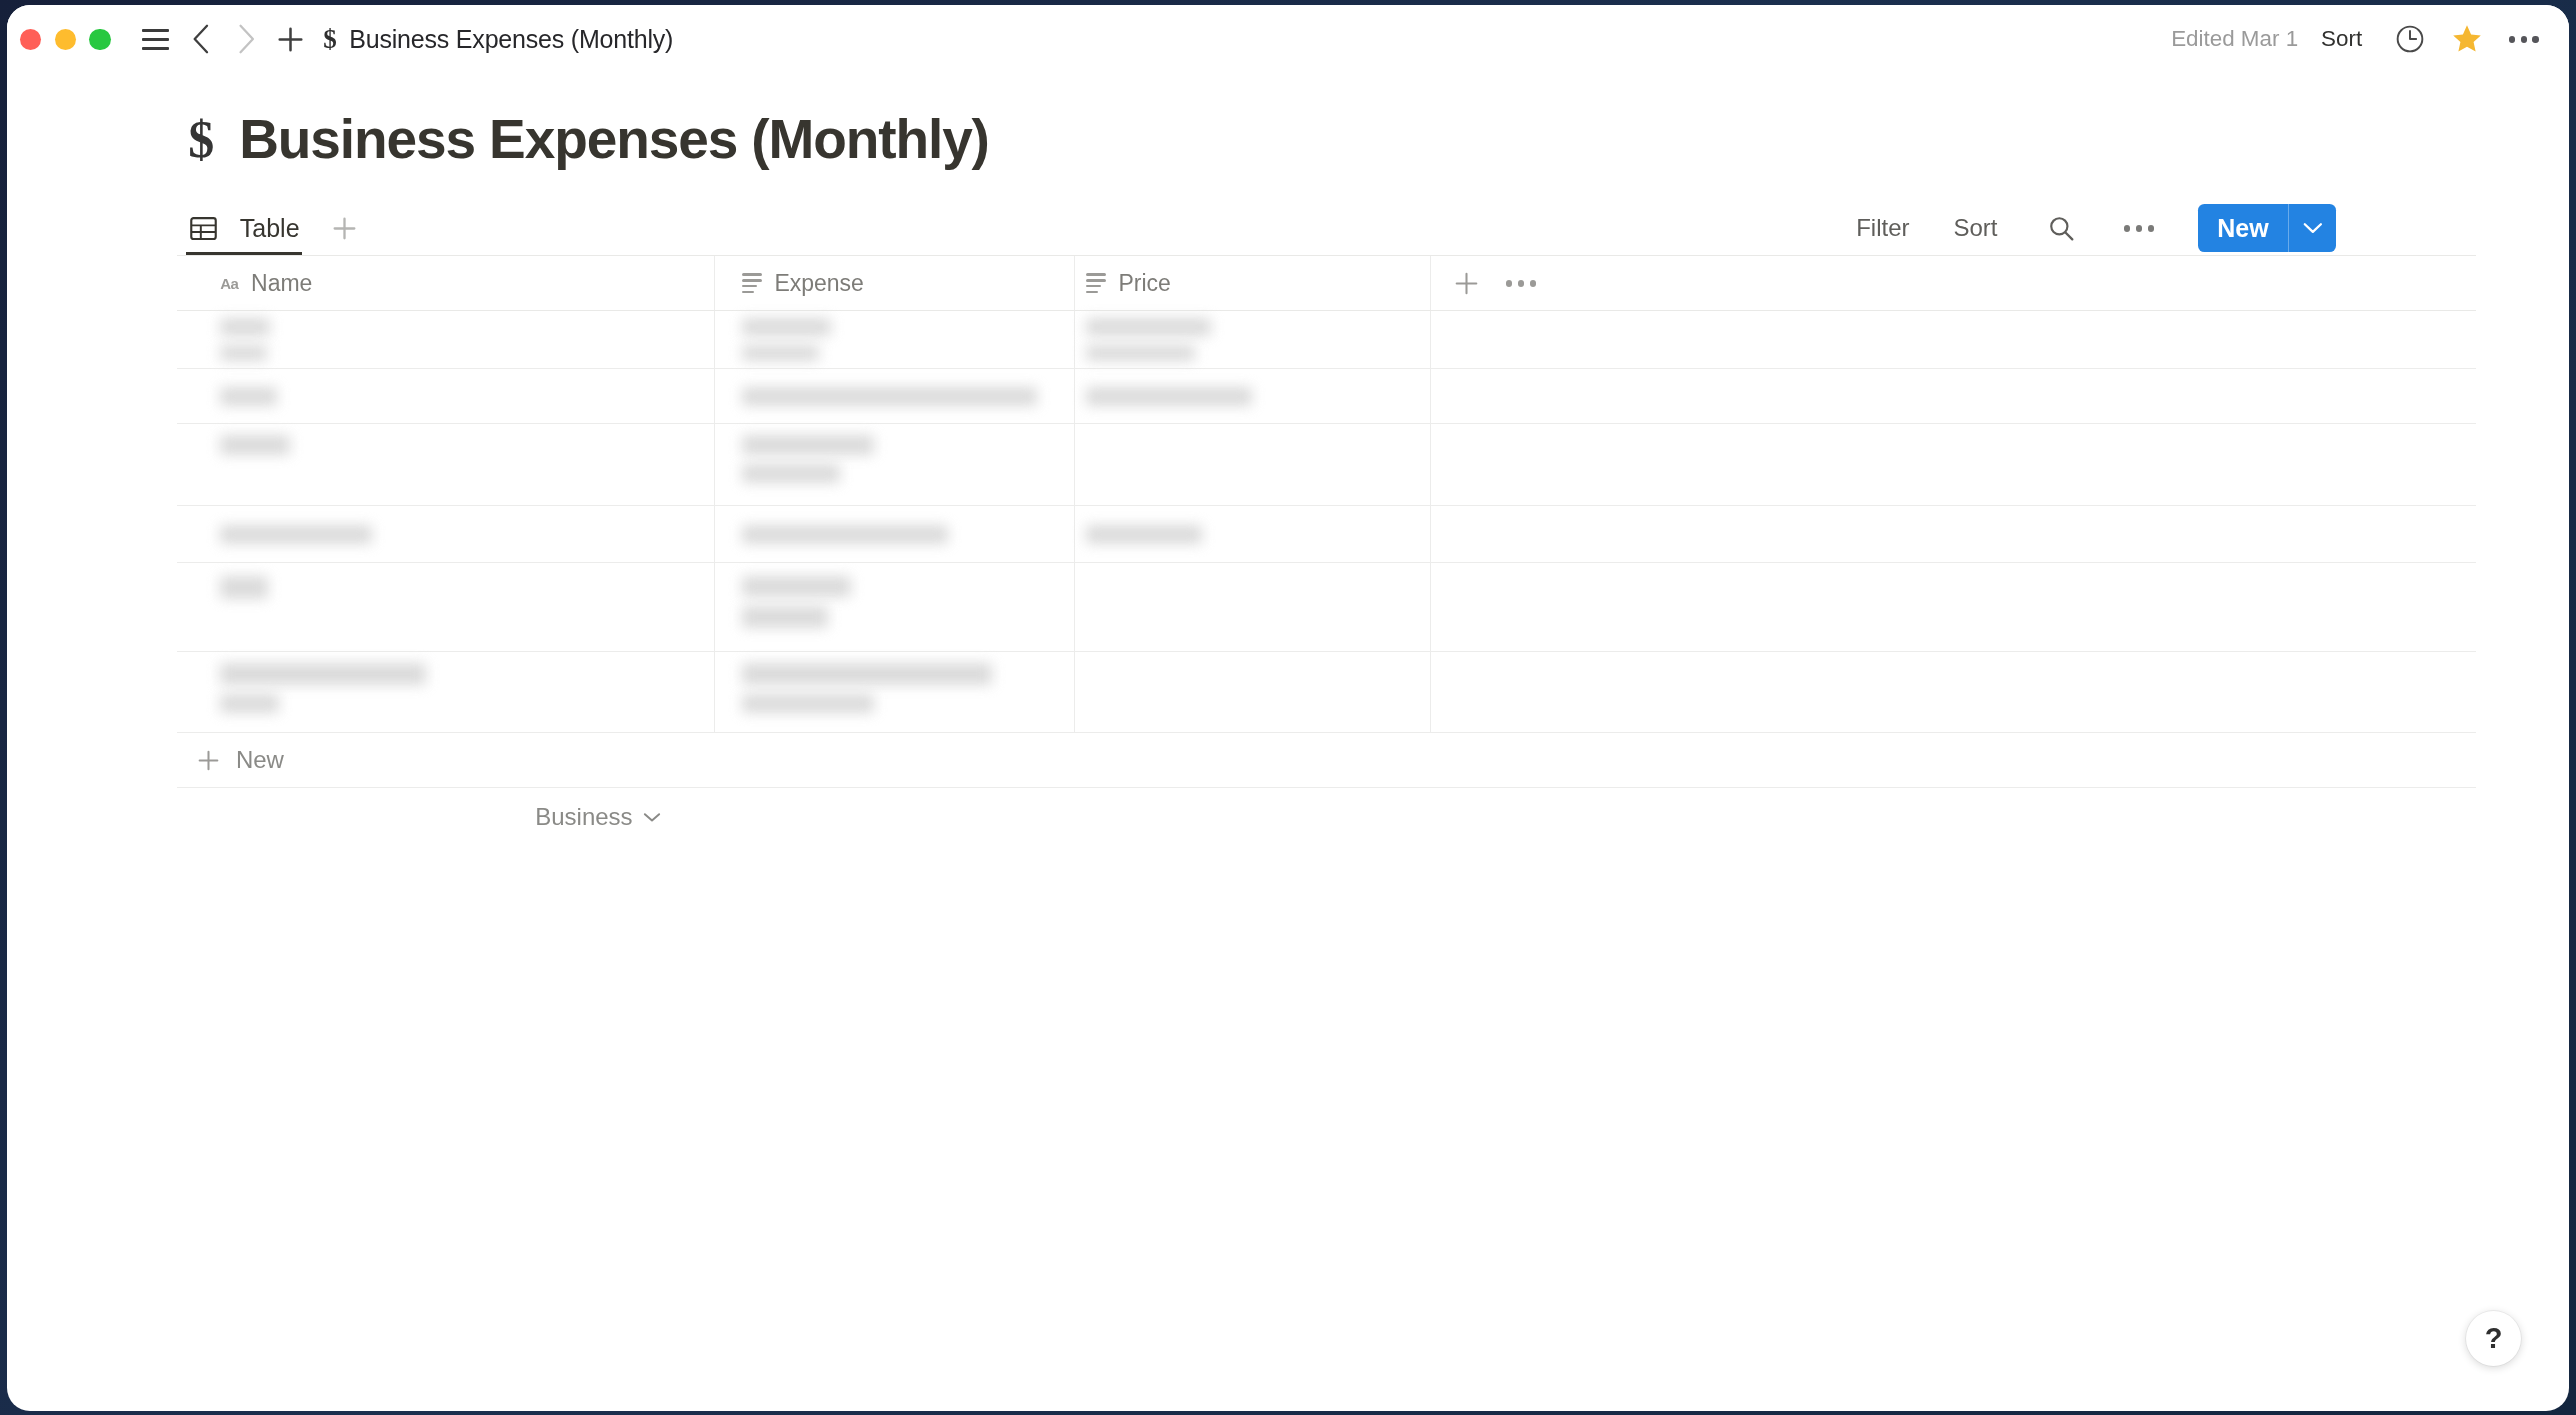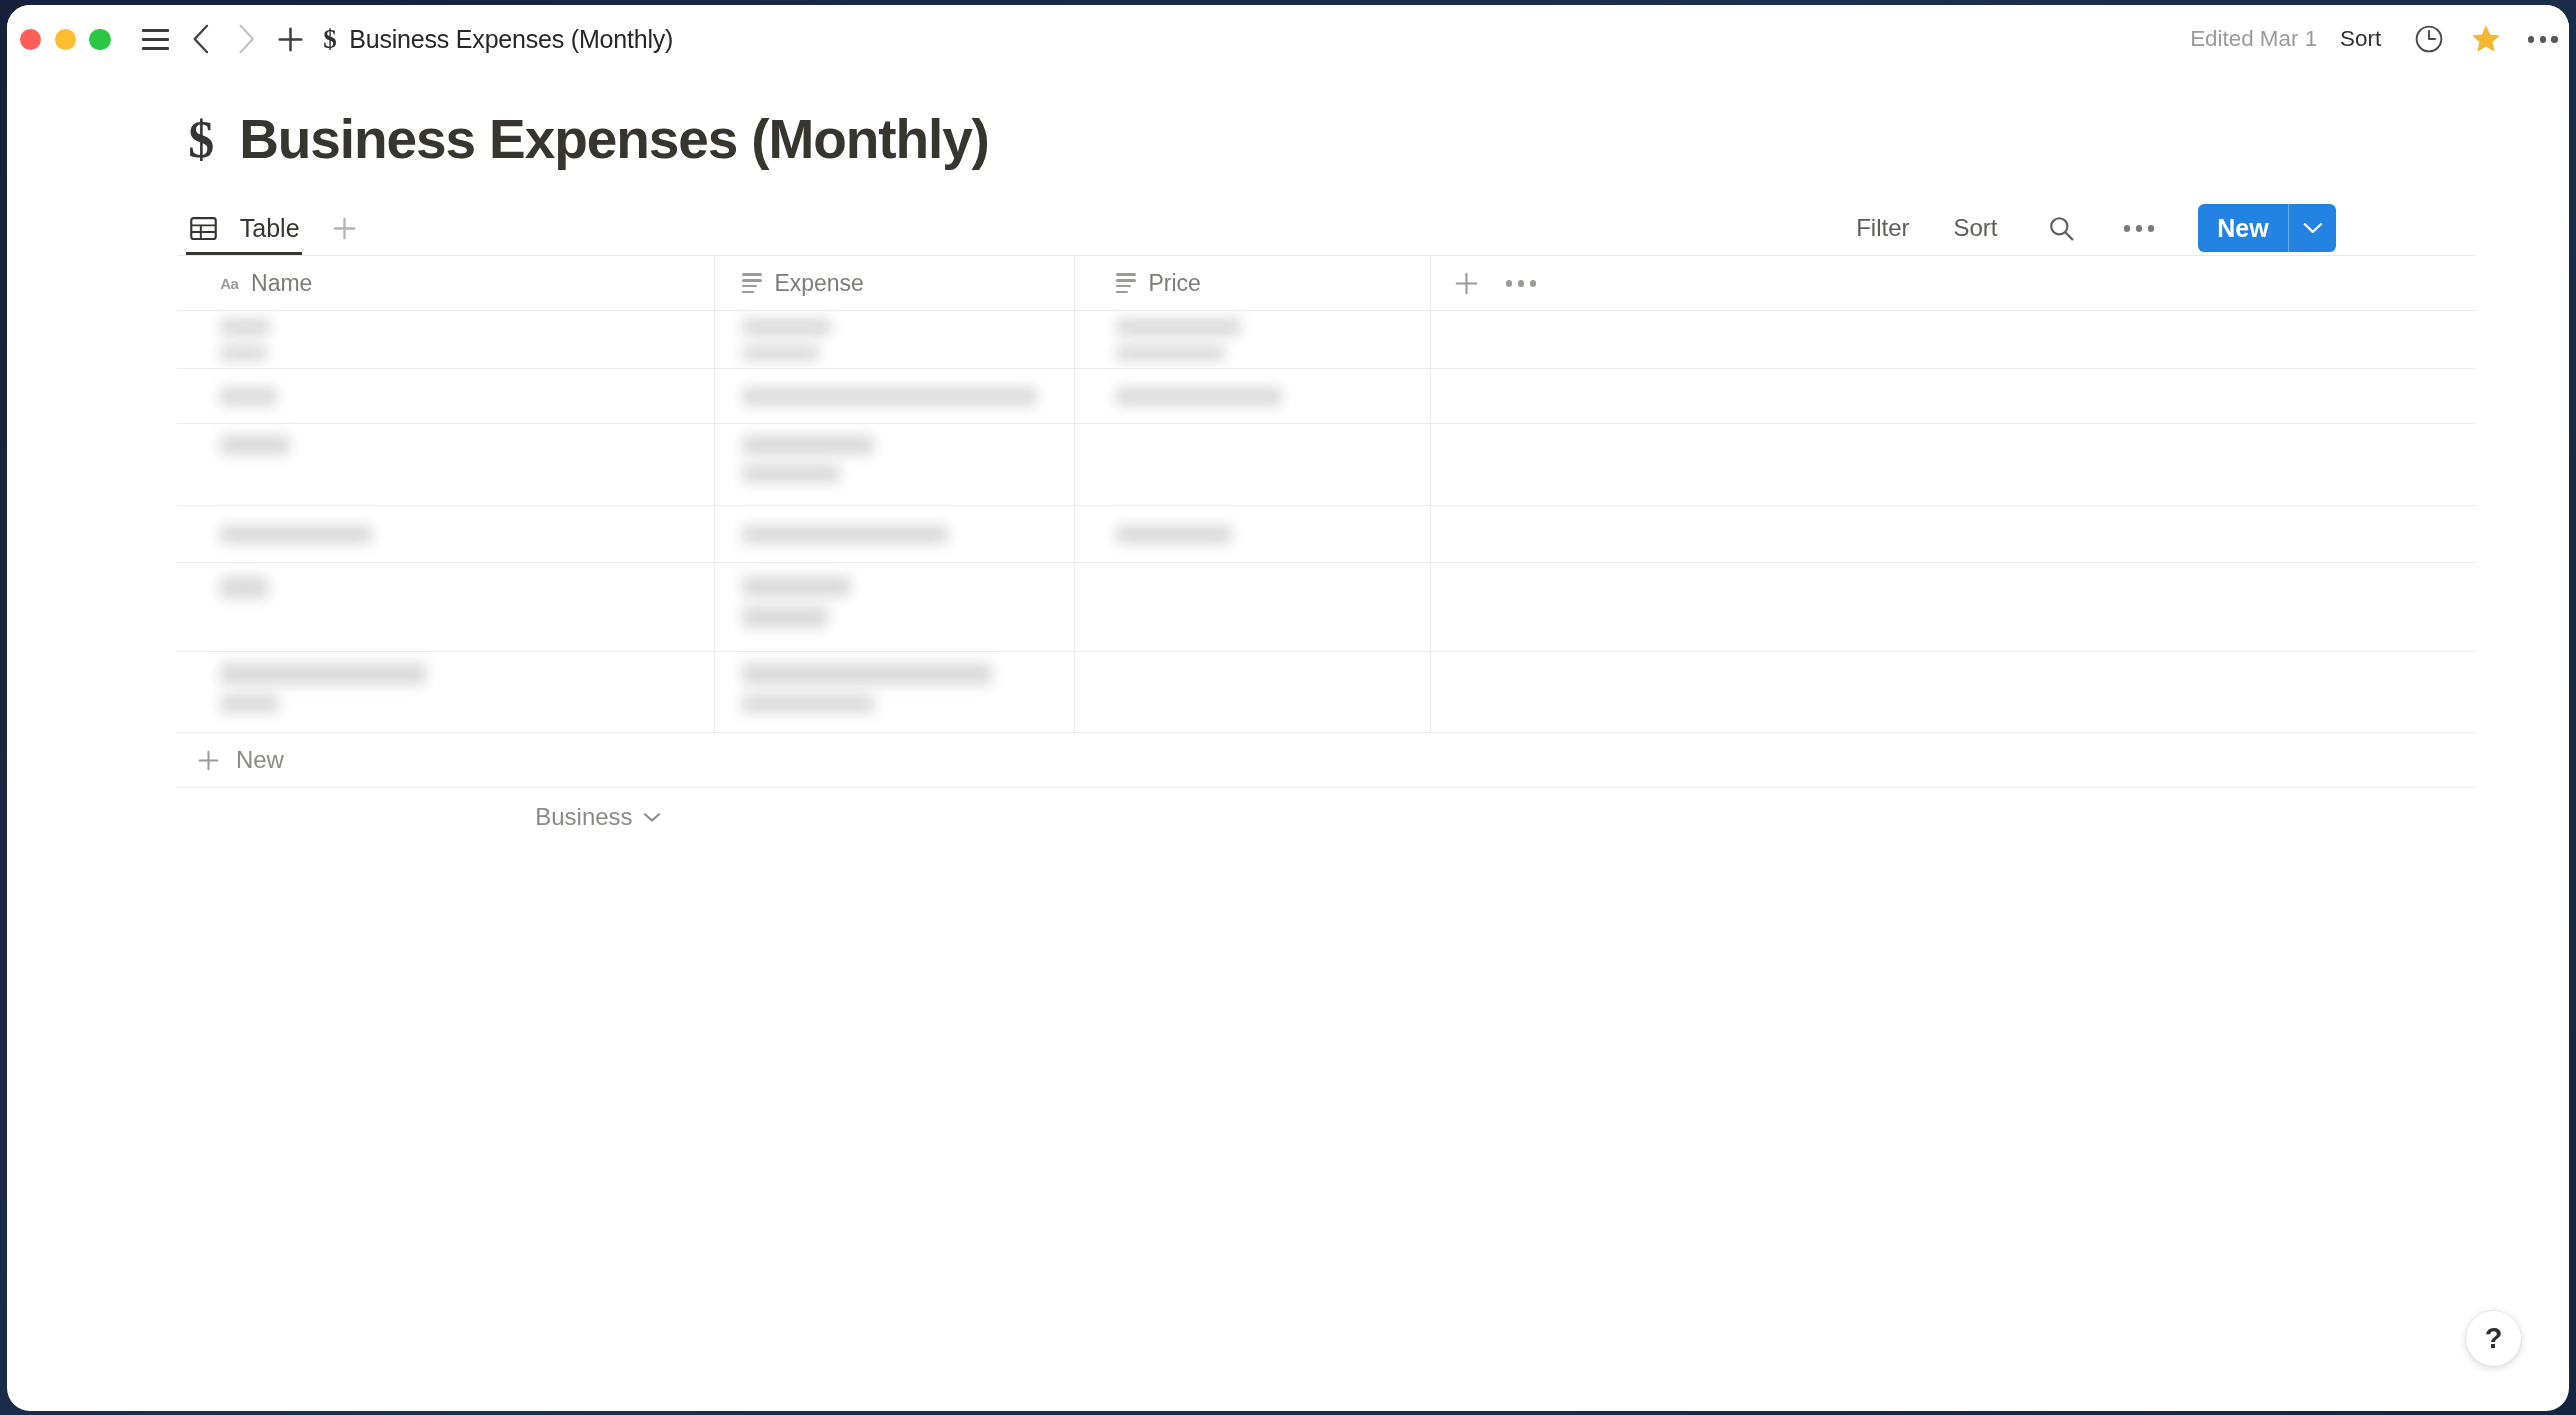--- a/index.html
+++ b/index.html
@@ -57,21 +57,21 @@
     font-family: "Liberation Serif", serif;
   }
   #titlebar-title {
     margin-left: 12.5px;
     font-size: 25px; color: #27272a; letter-spacing: -0.2px;
   }
 
   #titlebar-right {
     margin-left: auto;
     display: flex; align-items: center; gap: 0;
-    padding-right: 6px;
+    padding-right: 25px;
     justify-content: flex-end;
   }
   #edited-text { font-size: 22.4px; color: #9a9a9a; margin-right: 23px; }
   #share-btn { font-size: 22.4px; color: #31312f; margin-right: 27px; cursor: default; }
   #clock-btn { width: 41px; height: 41px; margin-right: 16px; }
   #star-btn { width: 41px; height: 41px; margin-right: 16px; }
   #more-btn { width: 41px; height: 41px; }
   .dots3 { display: flex; gap: 5.4px; align-items: center; }
   .dots3 i { width: 6.3px; height: 6.3px; border-radius: 50%; background: #55555a; display: block; }
 
@@ -143,21 +143,21 @@
   #table {
     margin-left: 170px;
     margin-right: 93px;
     border-top: 0.9px solid #e9e9e7;
   }
   .trow { display: flex; border-bottom: 0.9px solid #ececeb; position: relative; }
   .thead { border-bottom: 0.9px solid #e9e9e7; }
   .cell { position: relative; display: flex; align-items: center; }
   .c-name { width: 537px; padding-left: 43px; }
   .c-exp  { width: 360px; padding-left: 27px; border-left: 0.9px solid #ececeb; }
-  .c-price{ width: 356px; padding-left: 41px; border-left: 0.9px solid #ececeb; }
+  .c-price{ width: 356px; padding-left: 11px; border-left: 0.9px solid #ececeb; }
   .c-tail { flex: 1; border-left: 0.9px solid #ececeb; }
 
   .thead .cell { height: 54px; }
   .thead .hdr { display: flex; align-items: center; gap: 12.5px; }
   .hdr .htext { font-size: 23px; color: #7d7c78; }
   .aa { font-size: 15px; color: #9b9a97; font-weight: 600; letter-spacing: -0.4px; }
 
   .textlines { display: flex; flex-direction: column; gap: 3.6px; width: 19.7px; }
   .textlines i { display: block; height: 2.3px; background: #9b9a97; border-radius: 1.8px; }
   .textlines i:nth-child(1) { width: 19.7px; }

